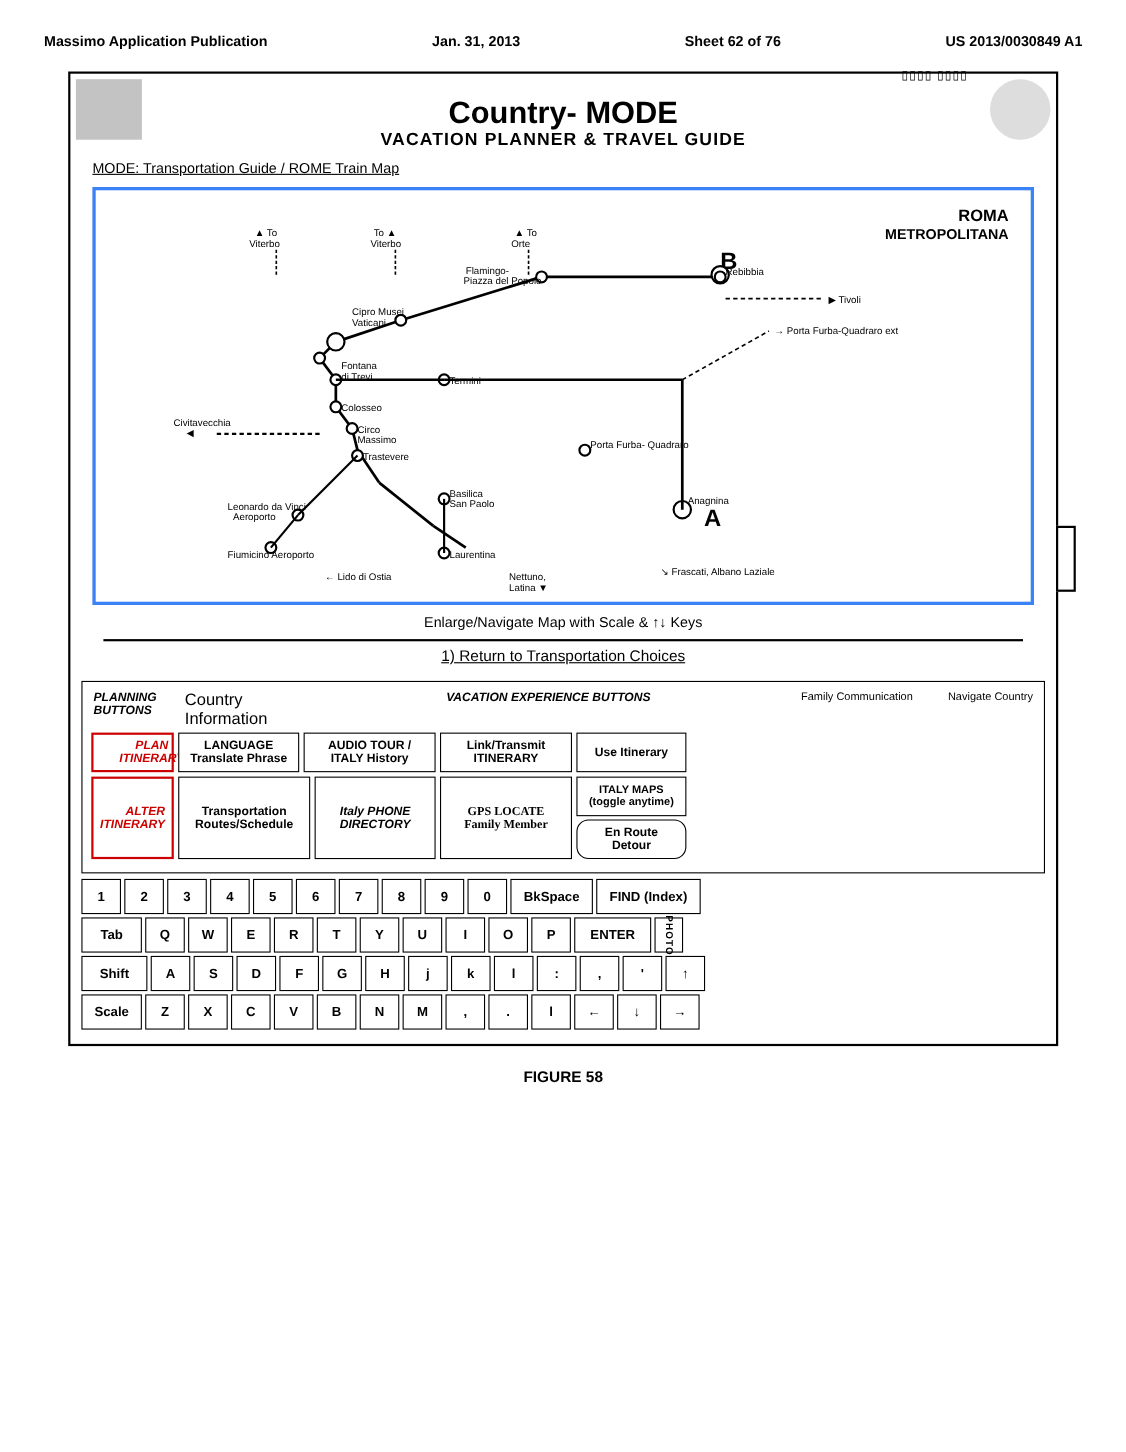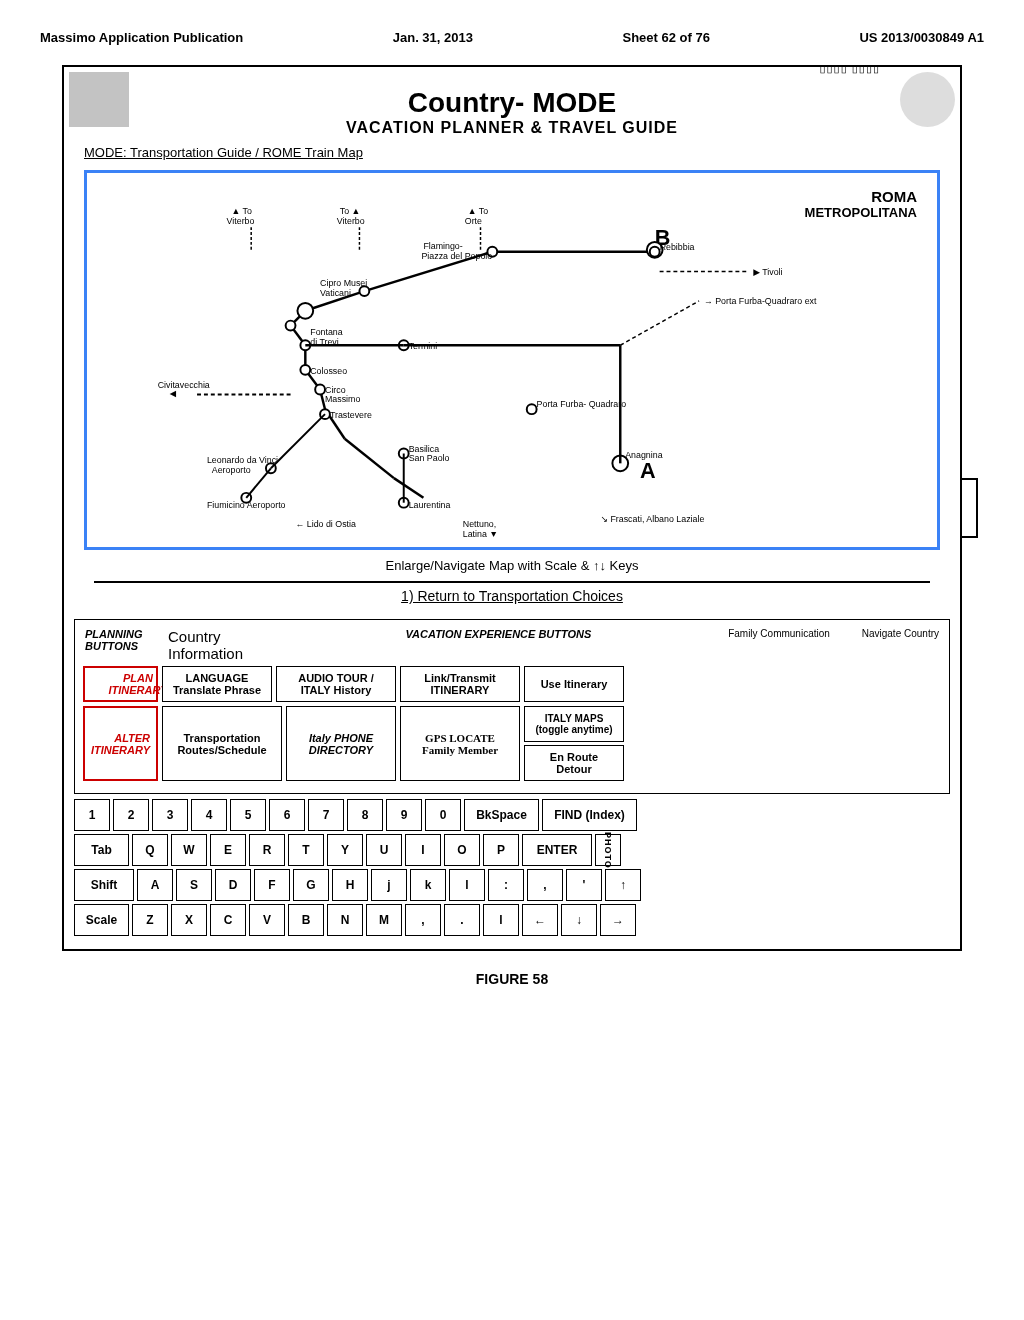--- a/index.html
+++ b/index.html
@@ -191,20 +191,21 @@
       font-family: Liberation Serif, serif;
     }
 
     .btn-italy-maps {
       width: 100px;
       font-size: 10px;
     }
 
     .btn-en-route {
       width: 100px;
+      border-radius: 11px;
     }
 
     
     .keyboard-section {
       margin-top: 4px;
     }
 
     .key-row {
       display: flex;
       gap: 3px;

